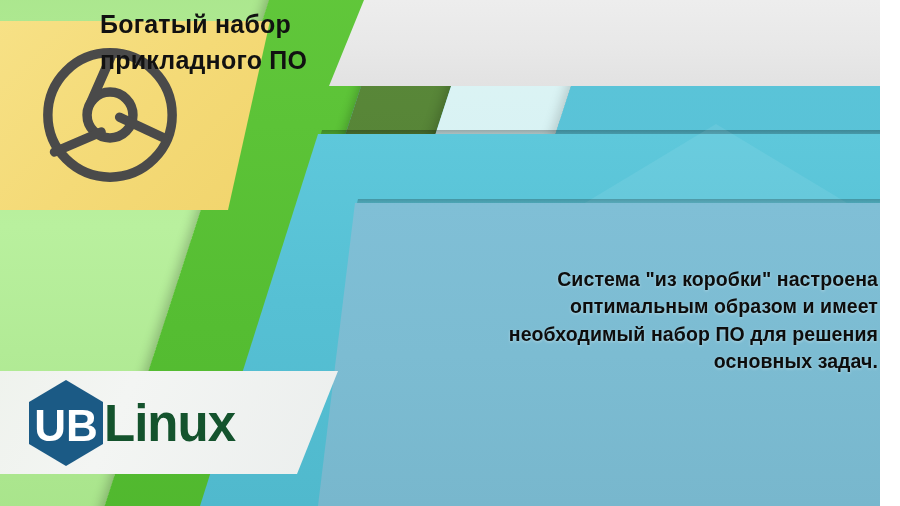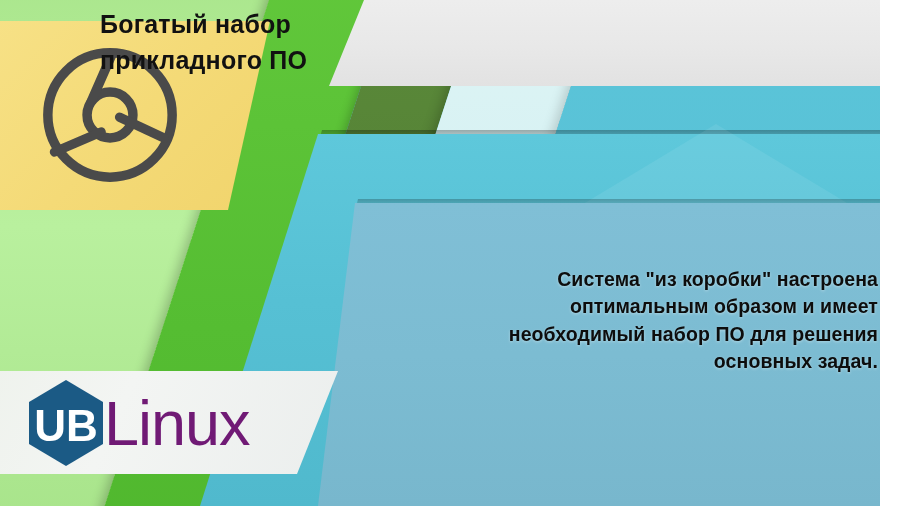--- a/index.html
+++ b/index.html
@@ -185,23 +185,23 @@
     height: 88px;
     display: flex;
     align-items: center;
   }
   .logo-hex {
     width: 80px;
     height: 88px;
     flex: 0 0 auto;
   }
   .logo-word {
-    color: #701a75;
-    font-size: 63px;
-    font-weight: normal;
+    color: #14532d;
+    font-size: 51px;
+    font-weight: bold;
     letter-spacing: -1px;
     margin-left: -2px;
     line-height: 1;
   }
 </style>
 </head>
 <body>
 
 <div id="slide">
 

